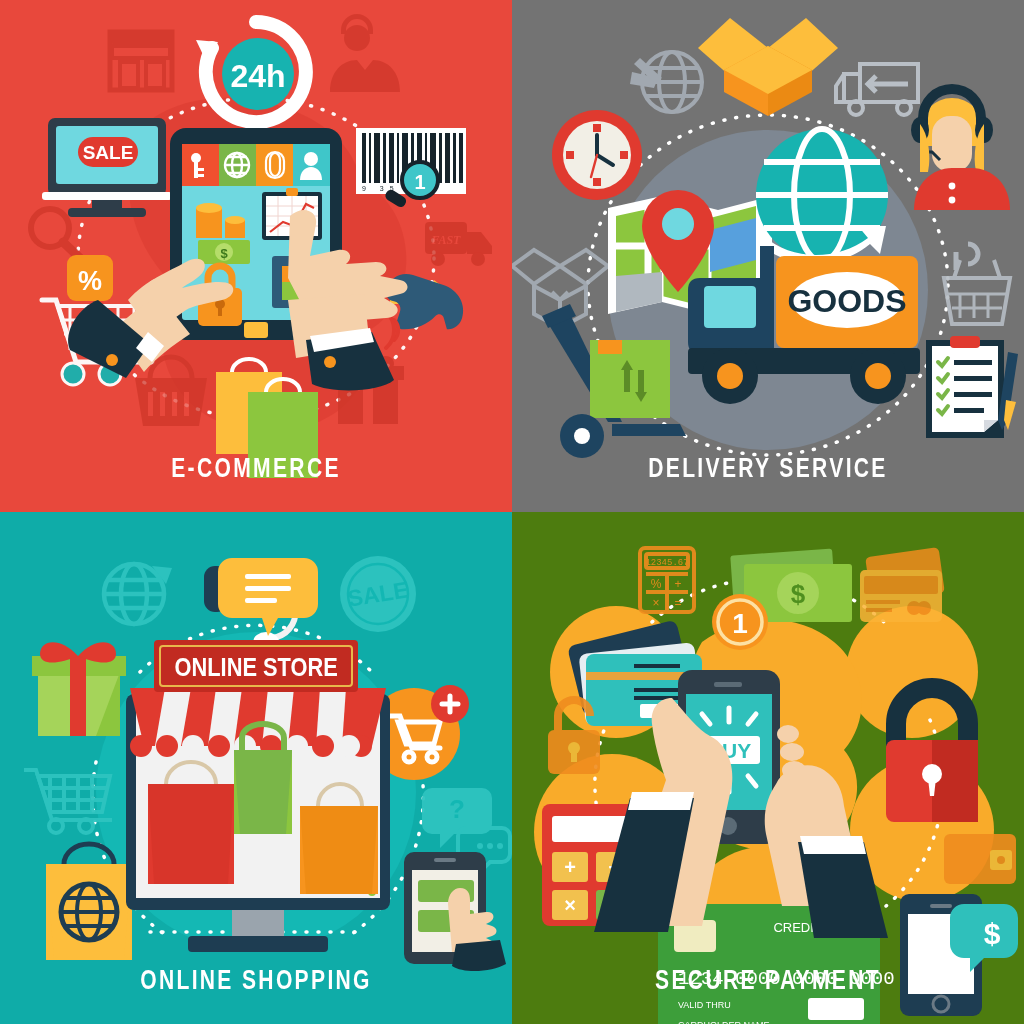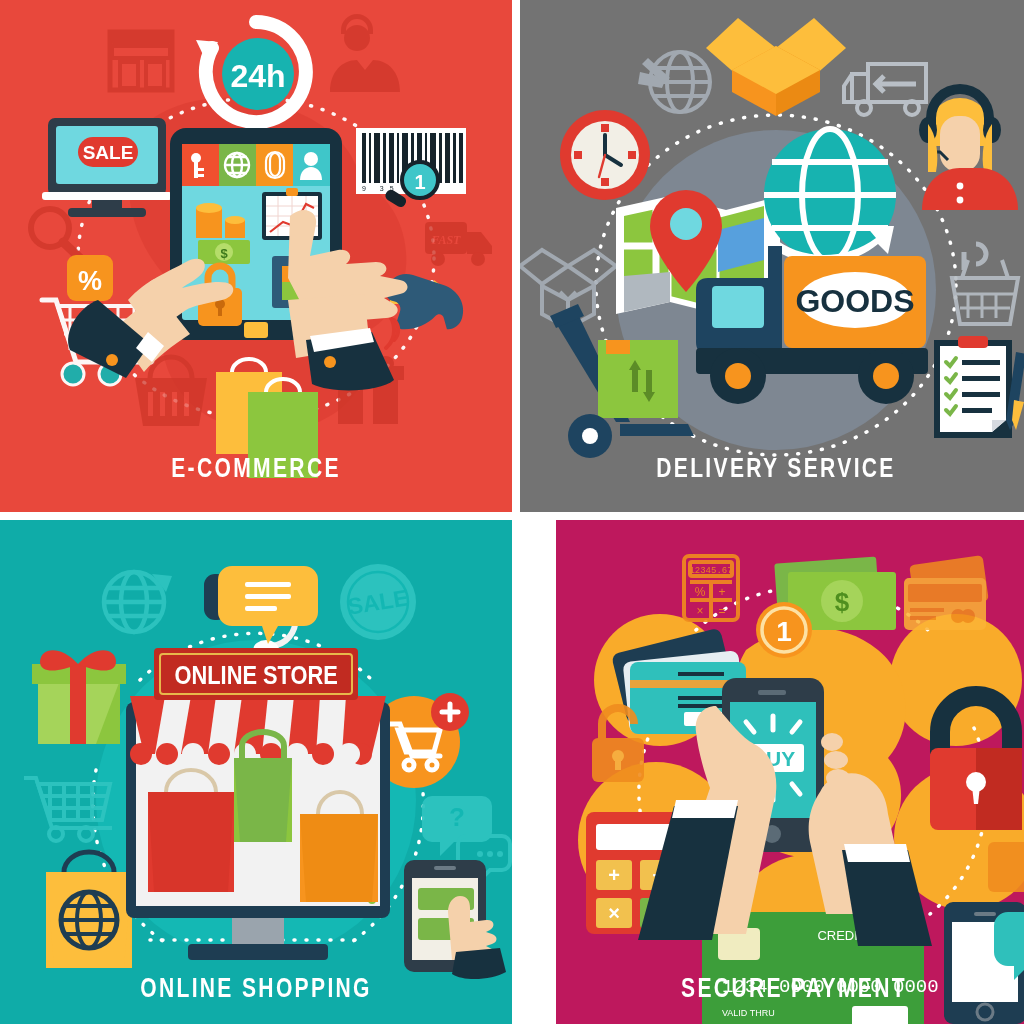--- a/index.html
+++ b/index.html
@@ -2,26 +2,26 @@
 <html><head>
 <meta charset="utf-8">
 <style>
   html,body{margin:0;padding:0;}
   body{
     width:1024px;height:1024px;overflow:hidden;
     font-family:"Liberation Sans", sans-serif;
     background:#ffffff;
   }
   .board{position:relative;width:1024px;height:1024px;display:grid;
-         grid-template-columns:512px 512px;grid-template-rows:512px 512px;gap:8px;}
+         grid-template-columns:512px 512px;grid-template-rows:512px 512px;}
   .quad{position:relative;overflow:hidden;}
   .q-ecom{background:#e8483c;}
   .q-deliv{background:#737373;}
   .q-shop{background:#0faca8;}
-  .q-pay{background:#be185d;margin-left:36px;}
+  .q-pay{background:#4d7c0f;}
 
   .caption{
     position:absolute;left:0;right:0;bottom:28px;text-align:center;
     color:#ffffff;font-size:27px;letter-spacing:3px;font-weight:bold;
     transform:scaleX(.78);transform-origin:center;
     font-family:"Liberation Sans", sans-serif;
   }
   svg{display:block;overflow:visible;}
 </style>
 </head>

